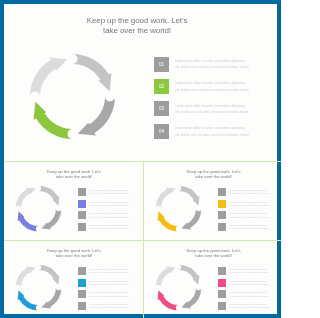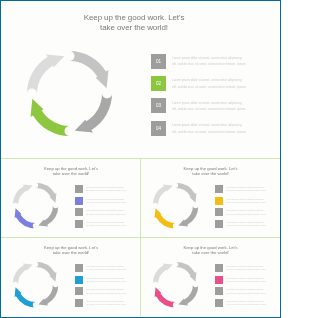--- a/index.html
+++ b/index.html
@@ -1,19 +1,19 @@
 <!DOCTYPE html>
 <html><head>
 <meta charset="utf-8">
 <title>Slide Template Preview</title>
 <style>
   html,body{margin:0;padding:0;background:#ffffff;}
   body{width:281px;height:318px;overflow:hidden;font-family:"Liberation Sans",sans-serif;}
   .page{position:relative;width:281px;height:318px;box-sizing:border-box;
-        border:1px solid #0369a1;background:#fdfdfc;}
+        border:4px solid #0369a1;background:#fdfdfc;}
   .hero{position:absolute;left:0;top:0;width:279px;height:157px;}
   .thumbs{position:absolute;left:0;top:157px;width:279px;height:159px;}
   .thumb{position:absolute;width:139.5px;height:79px;box-sizing:border-box;}
   .thumb.c0{left:0;top:0;border-top:1px solid #cfe8ae;border-right:1px solid #cfe8ae;}
   .thumb.c1{left:139.5px;top:0;border-top:1px solid #cfe8ae;}
   .thumb.c2{left:0;top:79px;border-top:1px solid #cfe8ae;border-right:1px solid #cfe8ae;}
   .thumb.c3{left:139.5px;top:79px;border-top:1px solid #cfe8ae;}
 
   .title{position:absolute;text-align:center;color:#7a7a7a;white-space:pre-line;}
   .hero .title{left:53px;top:12px;width:160px;font-size:8px;line-height:9.6px;letter-spacing:-0.1px;}

